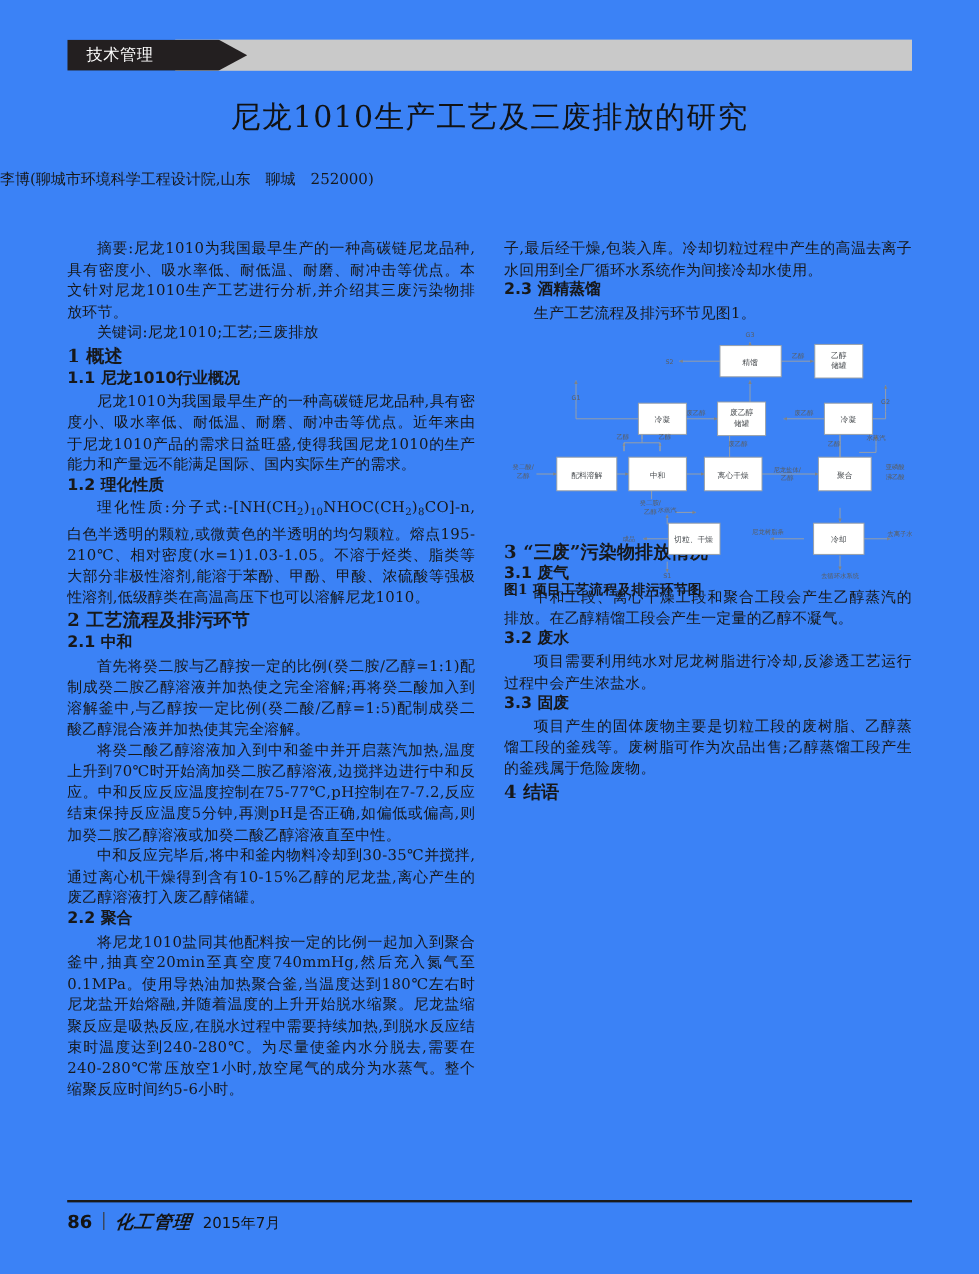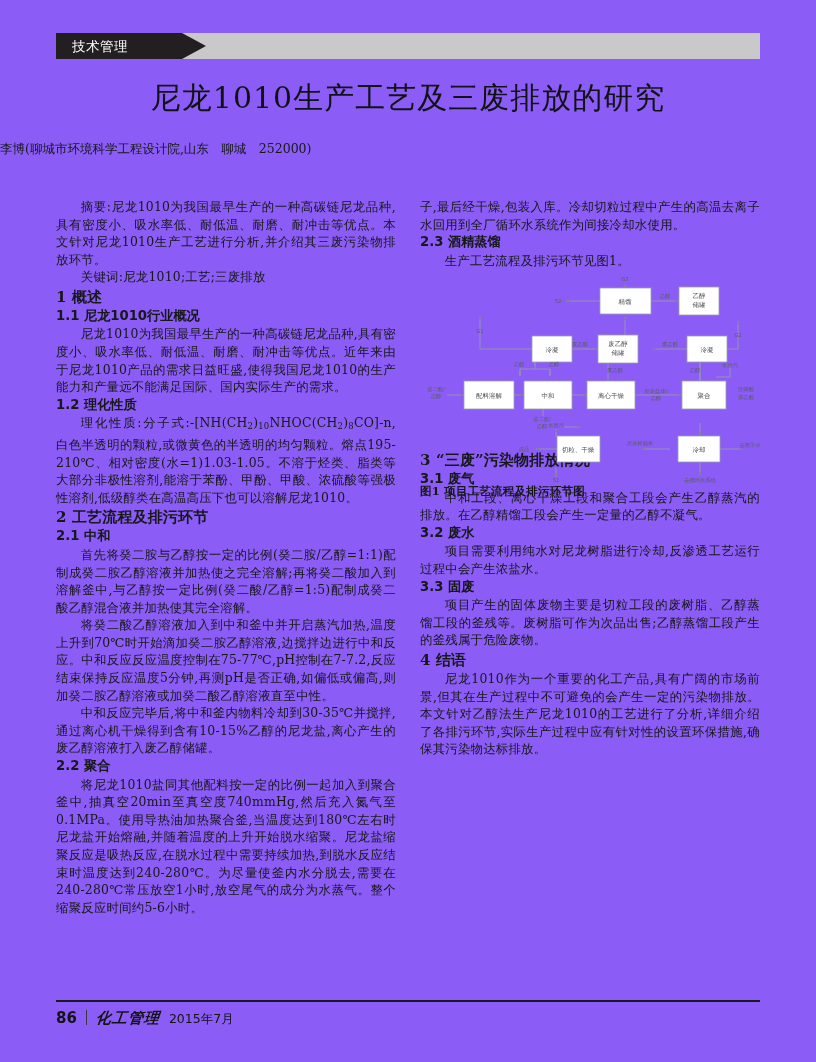--- a/index.html
+++ b/index.html
@@ -4,21 +4,21 @@
 <style>
   html, body {
     margin: 0;
     padding: 0;
     background: #8a8a8a;
   }
   .page {
     position: relative;
     width: 816px;
     height: 1062px;
-    background: #8b5cf6;
+    background: #3b82f6;
     margin: 0 auto;
     overflow: hidden;
     font-family: "DejaVu Serif", "Liberation Serif", serif;
     color: #17181a;
     box-sizing: border-box;
   }
 
   
   .banner {
     position: absolute;
@@ -56,21 +56,21 @@
     letter-spacing: 0.5px;
   }
 
   
   .title {
     position: absolute;
     left: 0;
     right: 0;
     top: 78px;
     text-align: center;
-    font-size: 30px;
+    font-size: 25px;
     line-height: 40px;
     letter-spacing: 1px;
     font-family: "DejaVu Serif", "Liberation Serif", serif;
     color: #111214;
   }
   .authors {
     position: absolute;
     left: 0;
     right: 0;
     top: 140px;
@@ -389,21 +389,20 @@
       <h3 class="h-sub">3.1 废气</h3>
       <p class="para">中和工段、离心干燥工段和聚合工段会产生乙醇蒸汽的排放。在乙醇精馏工段会产生一定量的乙醇不凝气。</p>
 
       <h3 class="h-sub">3.2 废水</h3>
       <p class="para">项目需要利用纯水对尼龙树脂进行冷却,反渗透工艺运行过程中会产生浓盐水。</p>
 
       <h3 class="h-sub">3.3 固废</h3>
       <p class="para">项目产生的固体废物主要是切粒工段的废树脂、乙醇蒸馏工段的釜残等。废树脂可作为次品出售;乙醇蒸馏工段产生的釜残属于危险废物。</p>
 
       <h2 class="h-main">4 结语</h2>
-      <p class="para">尼龙1010作为一个重要的化工产品,具有广阔的市场前景,但其在生产过程中不可避免的会产生一定的污染物排放。本文针对乙醇法生产尼龙1010的工艺进行了分析,详细介绍了各排污环节,实际生产过程中应有针对性的设置环保措施,确保其污染物达标排放。</p>
     </div>
   </div>
 
   <div class="footer">
     <div class="footer-rule"></div>
     <div class="footer-inner">
       <span class="pagenum">86</span>
       <span class="vbar"></span>
       <span class="journal">化工管理</span>
       <span class="issue">2015年7月</span>

